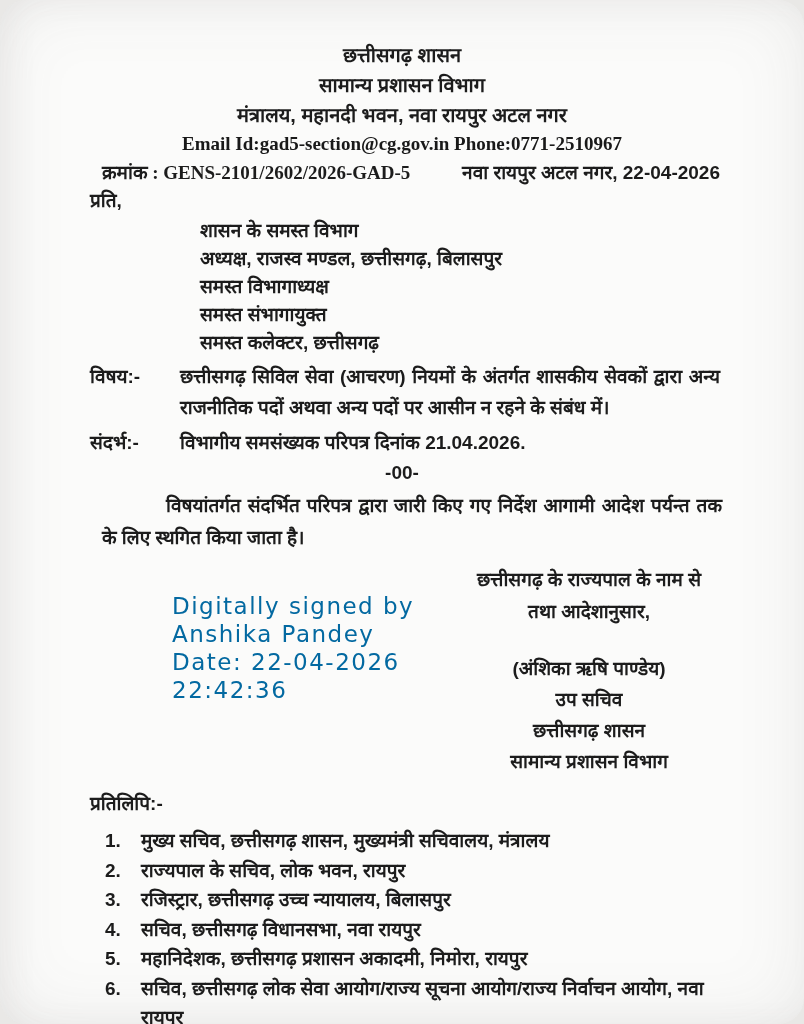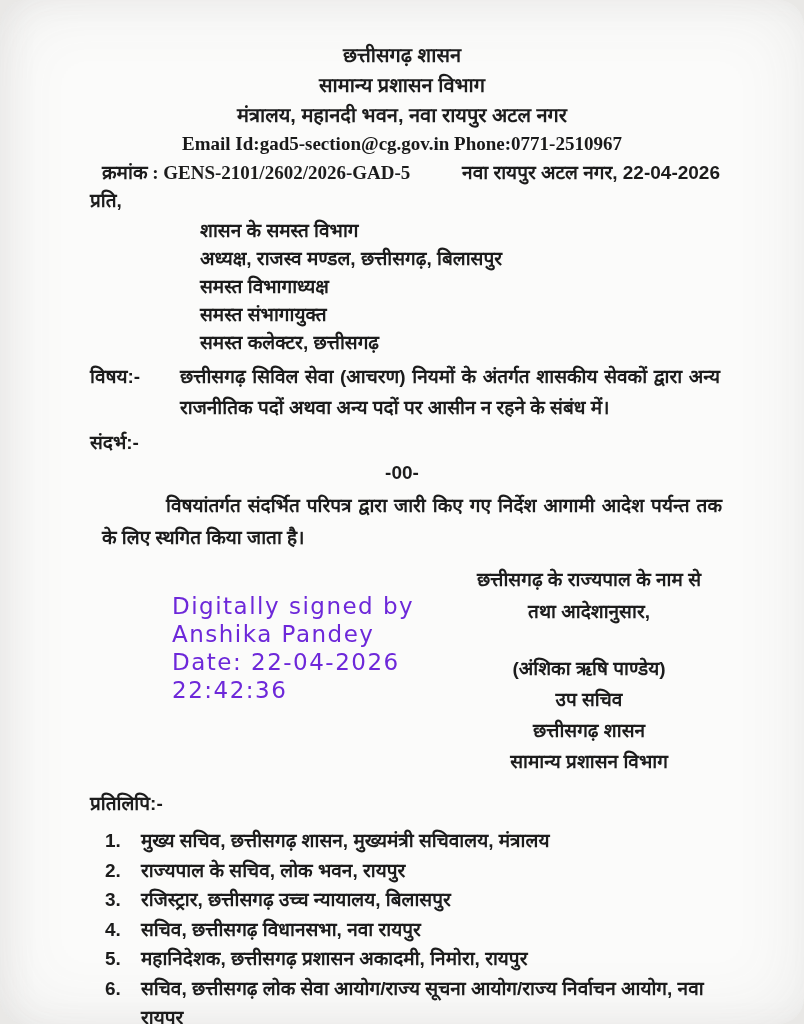--- a/index.html
+++ b/index.html
@@ -117,28 +117,29 @@
     <div class="r-line">समस्त कलेक्टर, छत्तीसगढ़</div>
   </div>
 
   <div class="subject-row hindi">
     <span class="subject-label">विषय:-</span>
     <span class="subject-text">छत्तीसगढ़ सिविल सेवा (आचरण) नियमों के अंतर्गत शासकीय सेवकों द्वारा अन्य राजनीतिक पदों अथवा अन्य पदों पर आसीन न रहने के संबंध में।</span>
   </div>
 
   <div class="refline-row hindi">
     <span class="refline-label">संदर्भ:-</span>
+    <span class="refline-text">विभागीय समसंख्यक परिपत्र दिनांक 21.04.2026.</span>
   </div>
 
   <div class="separator">-00-</div>
 
   <div class="body-para hindi">विषयांतर्गत संदर्भित परिपत्र द्वारा जारी किए गए निर्देश आगामी आदेश पर्यन्त तक के लिए स्थगित किया जाता है।</div>
 
   <div class="sig-area">
-    <div class="digital-sig" id="digital-sig" style="color: #6d28d9;">
+    <div class="digital-sig" id="digital-sig" style="color: #0369a1;">
       <div>Digitally signed by</div>
       <div>Anshika Pandey</div>
       <div>Date: 22-04-2026</div>
       <div>22:42:36</div>
     </div>
     <div class="authority-block hindi">
       <div>छत्तीसगढ़ के राज्यपाल के नाम से</div>
       <div>तथा आदेशानुसार,</div>
     </div>
     <div class="signatory-block hindi">

